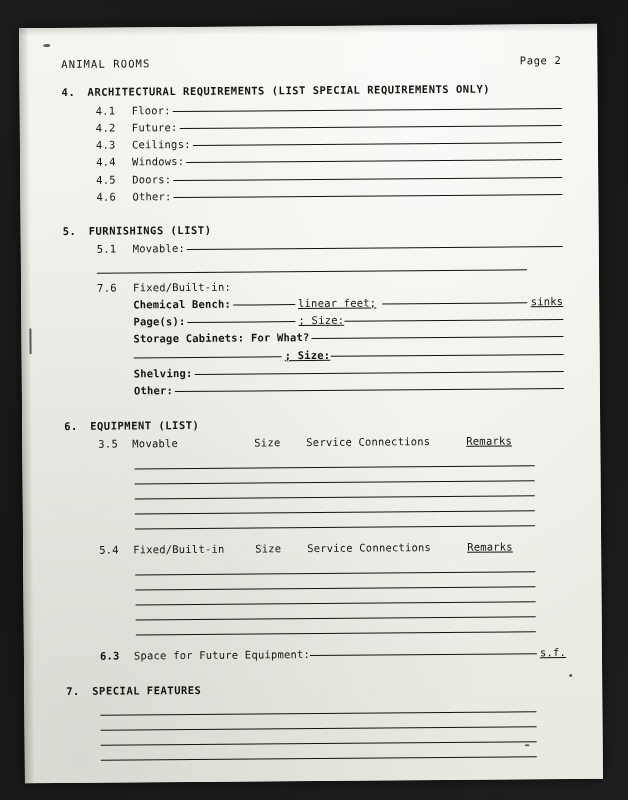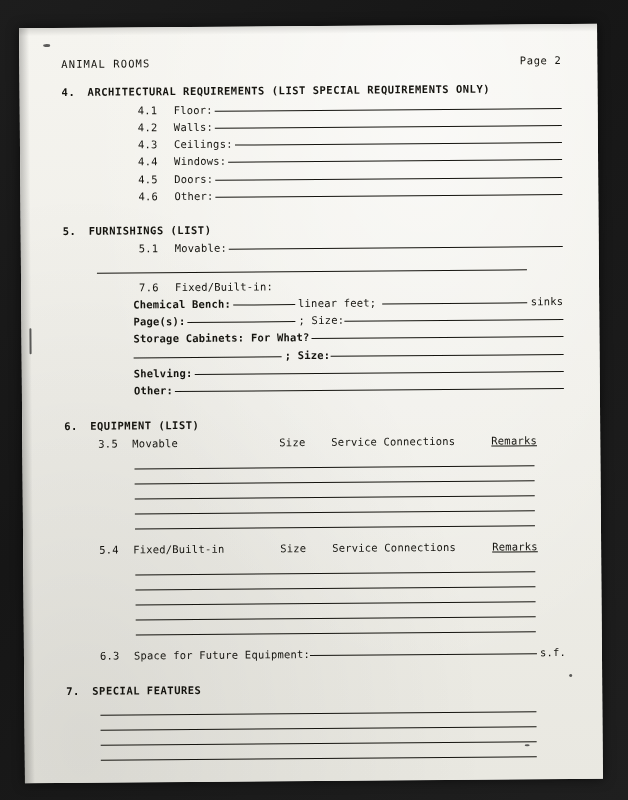--- a/index.html
+++ b/index.html
@@ -83,59 +83,59 @@
   .sec-num { width: 26px; flex: 0 0 26px; }
   .sec-title { flex: 1 1 auto; }
 
   .row {
     display: flex;
     align-items: baseline;
     margin-left: 34px;
     margin-bottom: 1px;
     white-space: nowrap;
   }
-  .row .num { flex: 0 0 36px; margin-left: 42px; }
+  .row .num { flex: 0 0 36px; }
   .row .lbl { flex: 0 0 auto; padding-right: 2px; }
   .rule {
     flex: 1 1 auto;
     border-bottom: 1.15px solid #15140f;
     transform: translateY(-2px);
     min-width: 8px;
   }
   .rule.w-short { flex: 0 0 62px; }
   .rule.w-mid { flex: 0 0 108px; }
-  .tail { flex: 0 0 auto; padding-left: 3px; }
+  .tail { flex: 0 0 auto; padding-left: 3px; text-decoration: underline; }
 
   .indent-sub { margin-left: 70px; }
 
   .blank-rows { margin-left: 70px; }
   .blank-rows .brule {
     border-bottom: 1.15px solid #15140f;
     height: 14px;
     width: 400px;
   }
 
   .cols {
     display: flex;
     margin-left: 70px;
     margin-bottom: 3px;
   }
   .cols .c-num { flex: 0 0 34px; }
   .cols .c1 { flex: 0 0 122px; }
-  .cols .c2 { flex: 0 0 52px; margin-left: 25px; }
+  .cols .c2 { flex: 0 0 52px; }
   .cols .c3 { flex: 0 0 160px; }
   .cols .c4 { flex: 0 0 auto; text-decoration: underline; }
 
   .row-full {
     display:flex;
     align-items: baseline;
     margin-left: 70px;
     white-space: nowrap;
   }
-  .row-full .num { flex: 0 0 34px; }
+  .row-full .num { flex: 0 0 34px; font-weight: bold; }
   .spacer-sm { height: 6px; }
   .spacer-md { height: 12px; }
   .bold { font-weight: bold; }
 </style>
 </head>
 <body>
 
 <div class="scan-bg"></div>
 
 <div class="page">
@@ -161,21 +161,21 @@
         <span class="sec-title">ARCHITECTURAL REQUIREMENTS (LIST SPECIAL REQUIREMENTS ONLY)</span>
       </div>
 
       <div class="row">
         <span class="num">4.1</span>
         <span class="lbl">Floor:</span>
         <span class="rule"></span>
       </div>
       <div class="row">
         <span class="num">4.2</span>
-        <span class="lbl">Walls:</span>
+        <span class="lbl">Future:</span>
         <span class="rule"></span>
       </div>
       <div class="row">
         <span class="num">4.3</span>
         <span class="lbl">Ceilings:</span>
         <span class="rule"></span>
       </div>
       <div class="row">
         <span class="num">4.4</span>
         <span class="lbl">Windows:</span>

